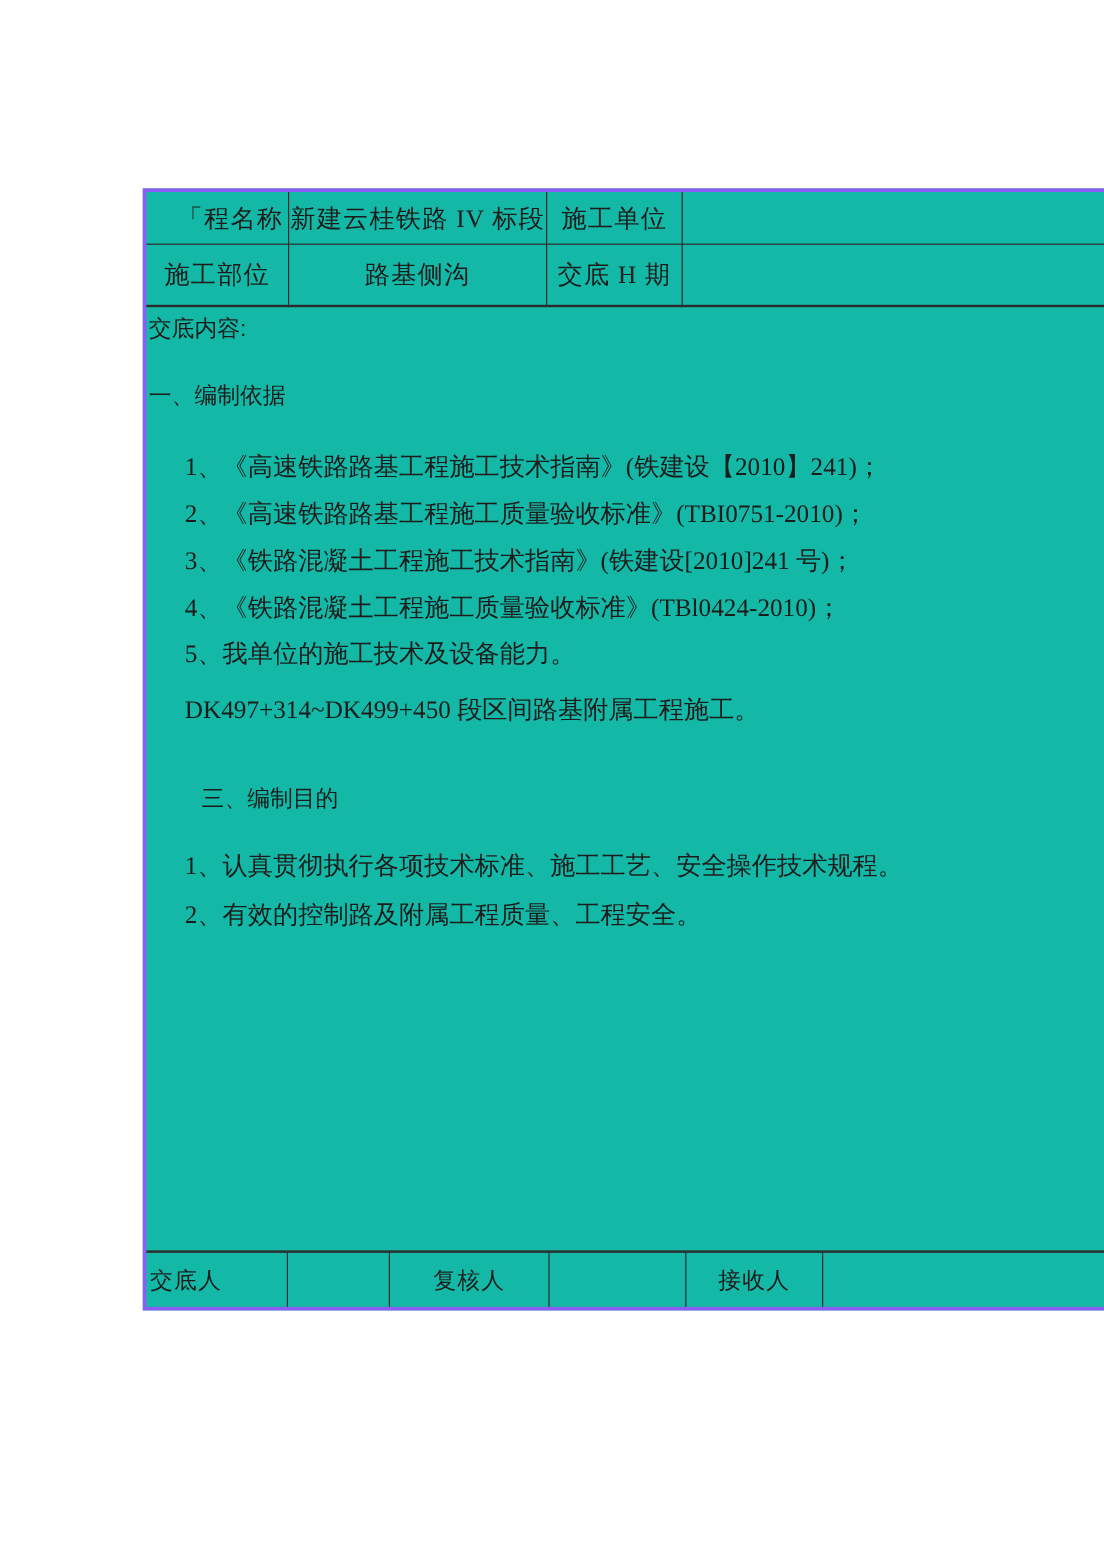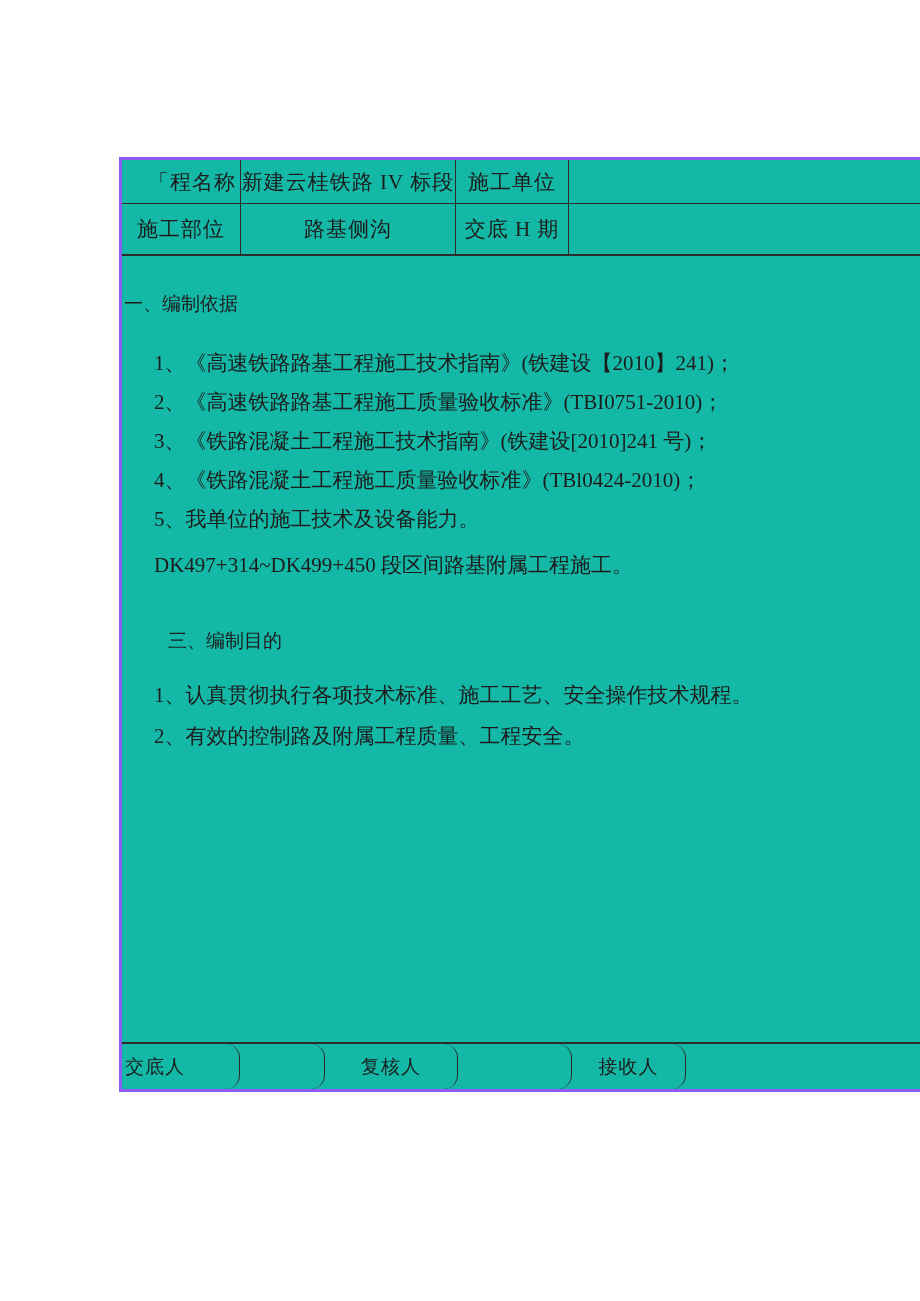--- a/index.html
+++ b/index.html
@@ -77,21 +77,20 @@
   }
   .fcell {
     border-right: 1px solid #2b2b2b;
     height: 45px;
     display: flex;
     align-items: center;
     justify-content: center;
     font-size: 19px;
     letter-spacing: 1px;
     white-space: nowrap;
-    border-radius: 14px;
   }
   .fcell.last { border-right: none; }
   .fcell.left-align { justify-content: flex-start; padding-left: 3px; }
 </style>
 </head>
 <body>
 
 <div class="doc-table">
 
   <div class="header-grid">
@@ -100,20 +99,21 @@
     <div class="hcell">施工单位</div>
     <div class="hcell last"></div>
 
     <div class="hcell row2">施工部位</div>
     <div class="hcell row2">路基侧沟</div>
     <div class="hcell row2">交底 H 期</div>
     <div class="hcell row2 last"></div>
   </div>
 
   <div class="content-cell">
+    <div class="kicker">交底内容:</div>
 
     <div class="sec-head s1">一、编制依据</div>
     <div class="item first">1、《高速铁路路基工程施工技术指南》(铁建设【2010】241)；</div>
     <div class="item">2、《高速铁路路基工程施工质量验收标准》(TBI0751-2010)；</div>
     <div class="item">3、《铁路混凝土工程施工技术指南》(铁建设[2010]241 号)；</div>
     <div class="item">4、《铁路混凝土工程施工质量验收标准》(TBl0424-2010)；</div>
     <div class="item">5、我单位的施工技术及设备能力。</div>
 
     <div class="item scope">DK497+314~DK499+450 段区间路基附属工程施工。</div>
 

